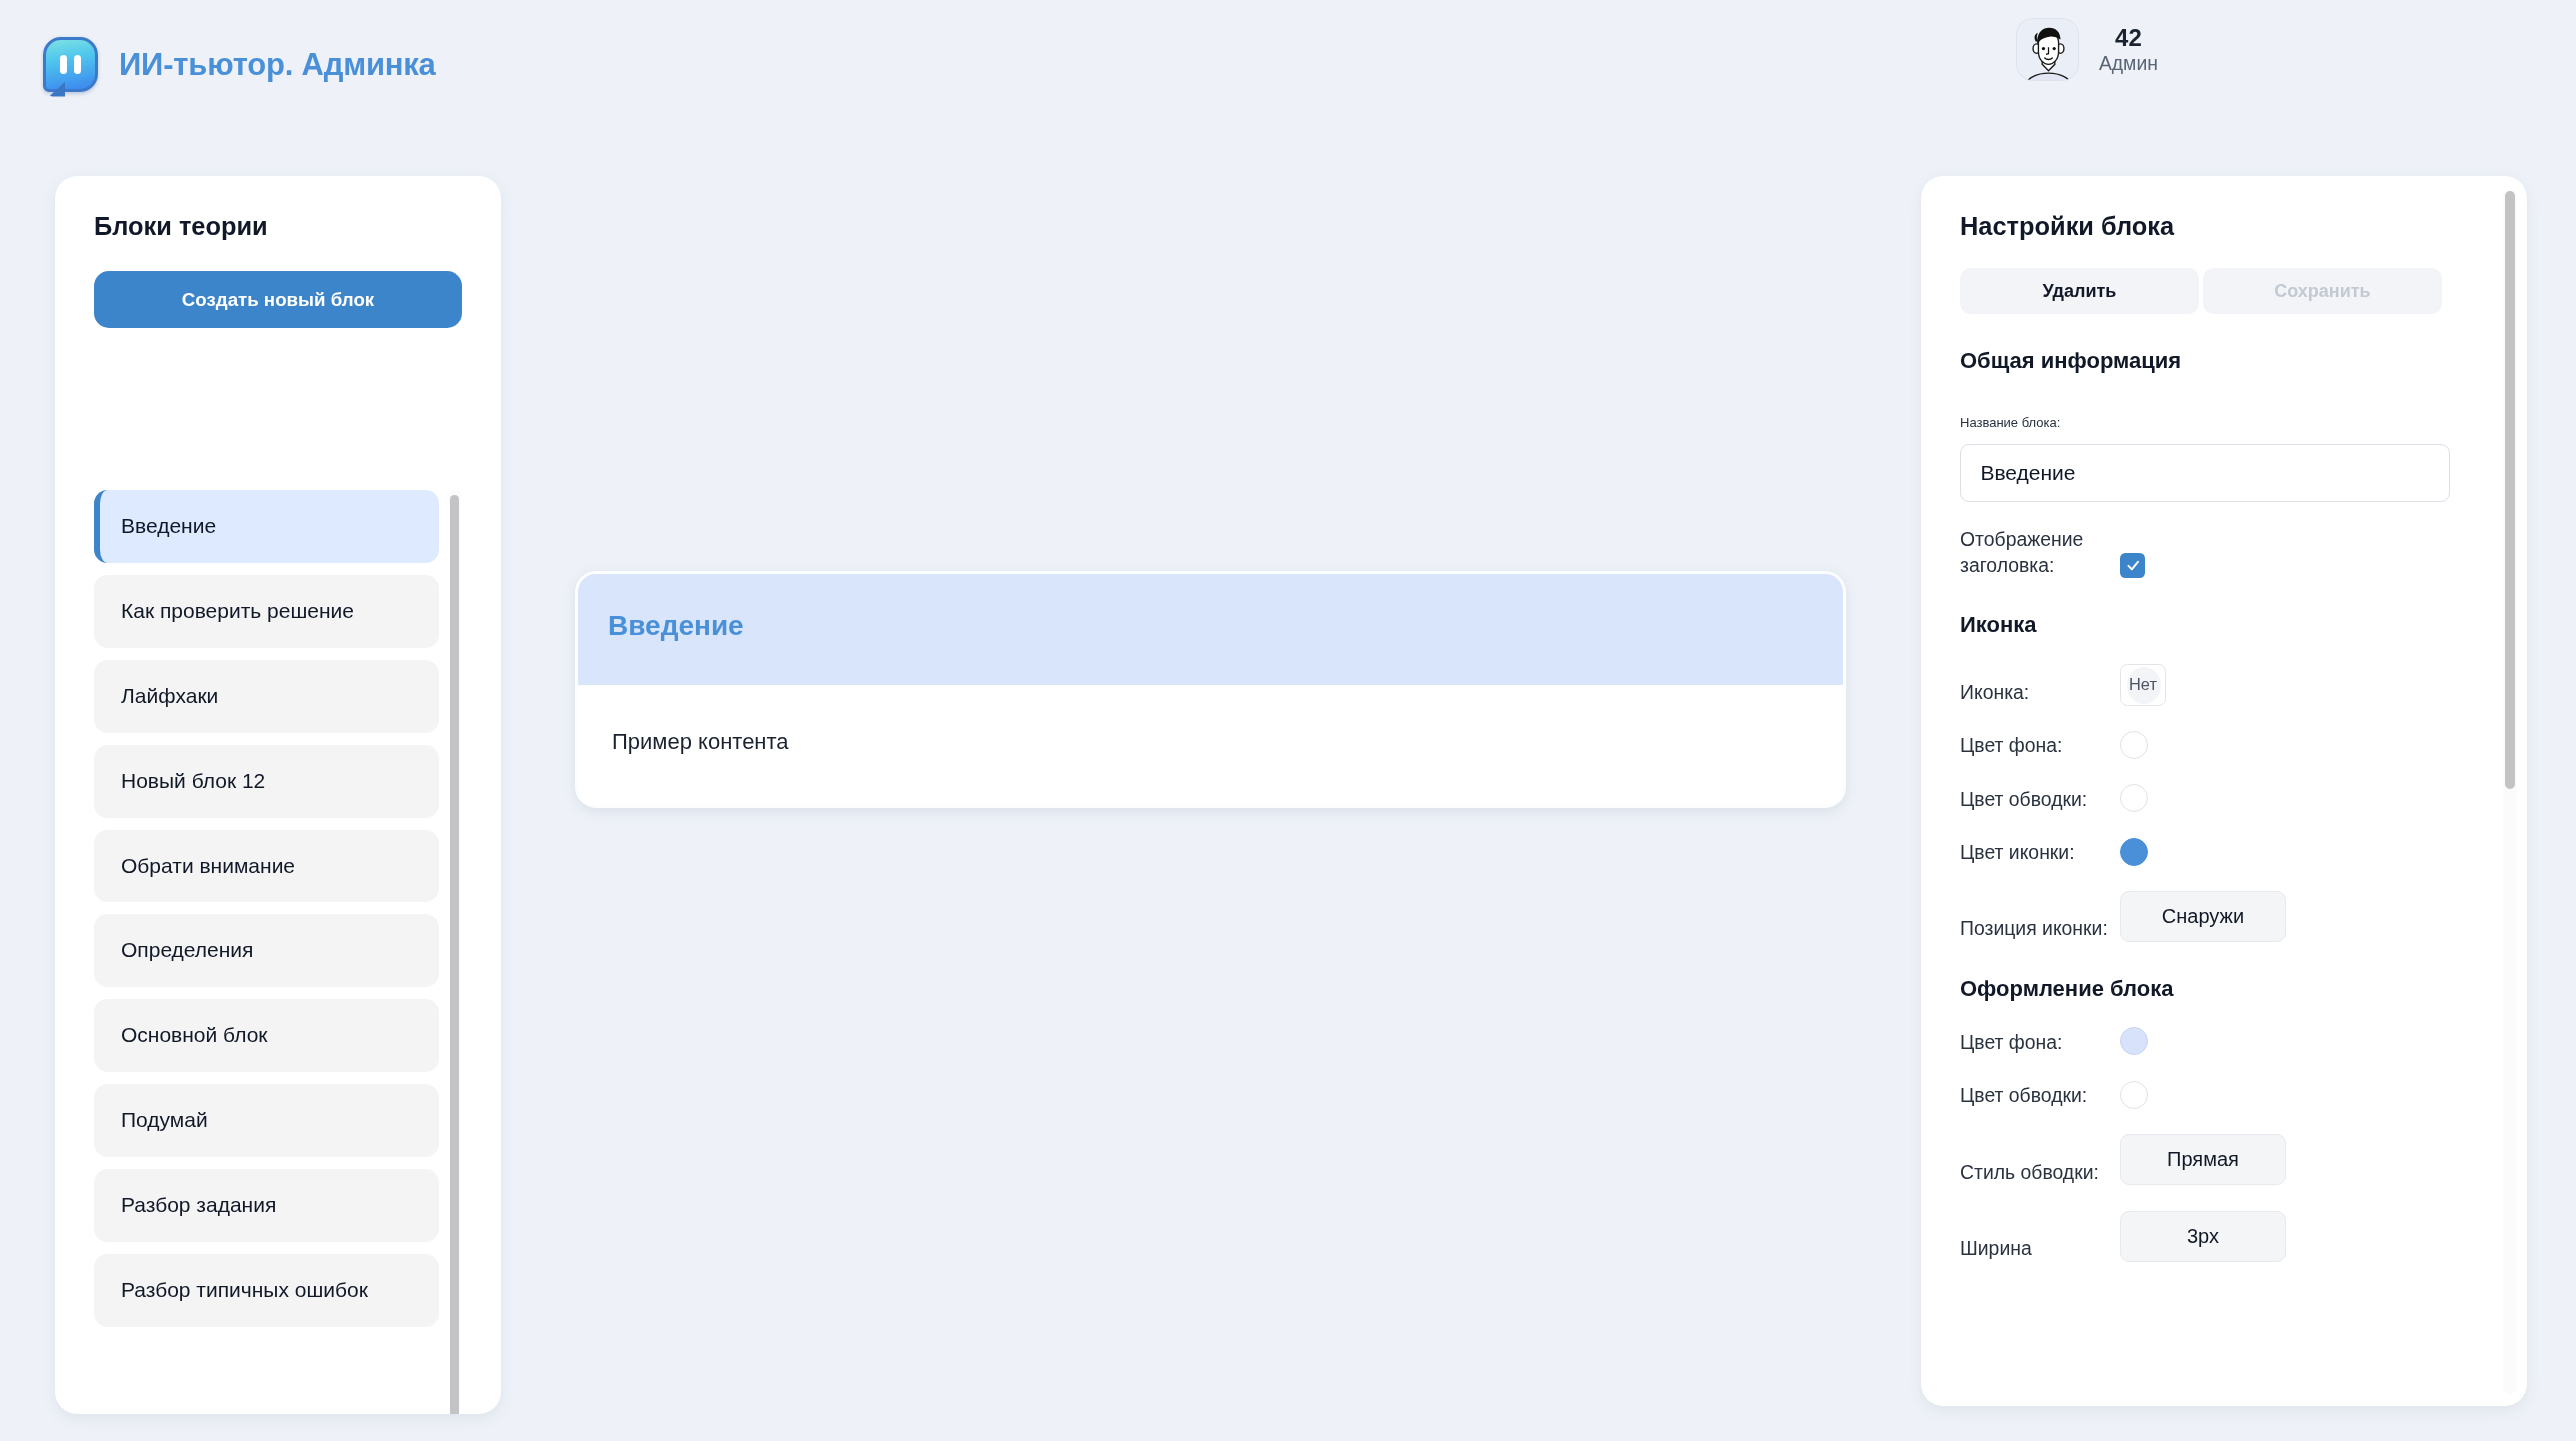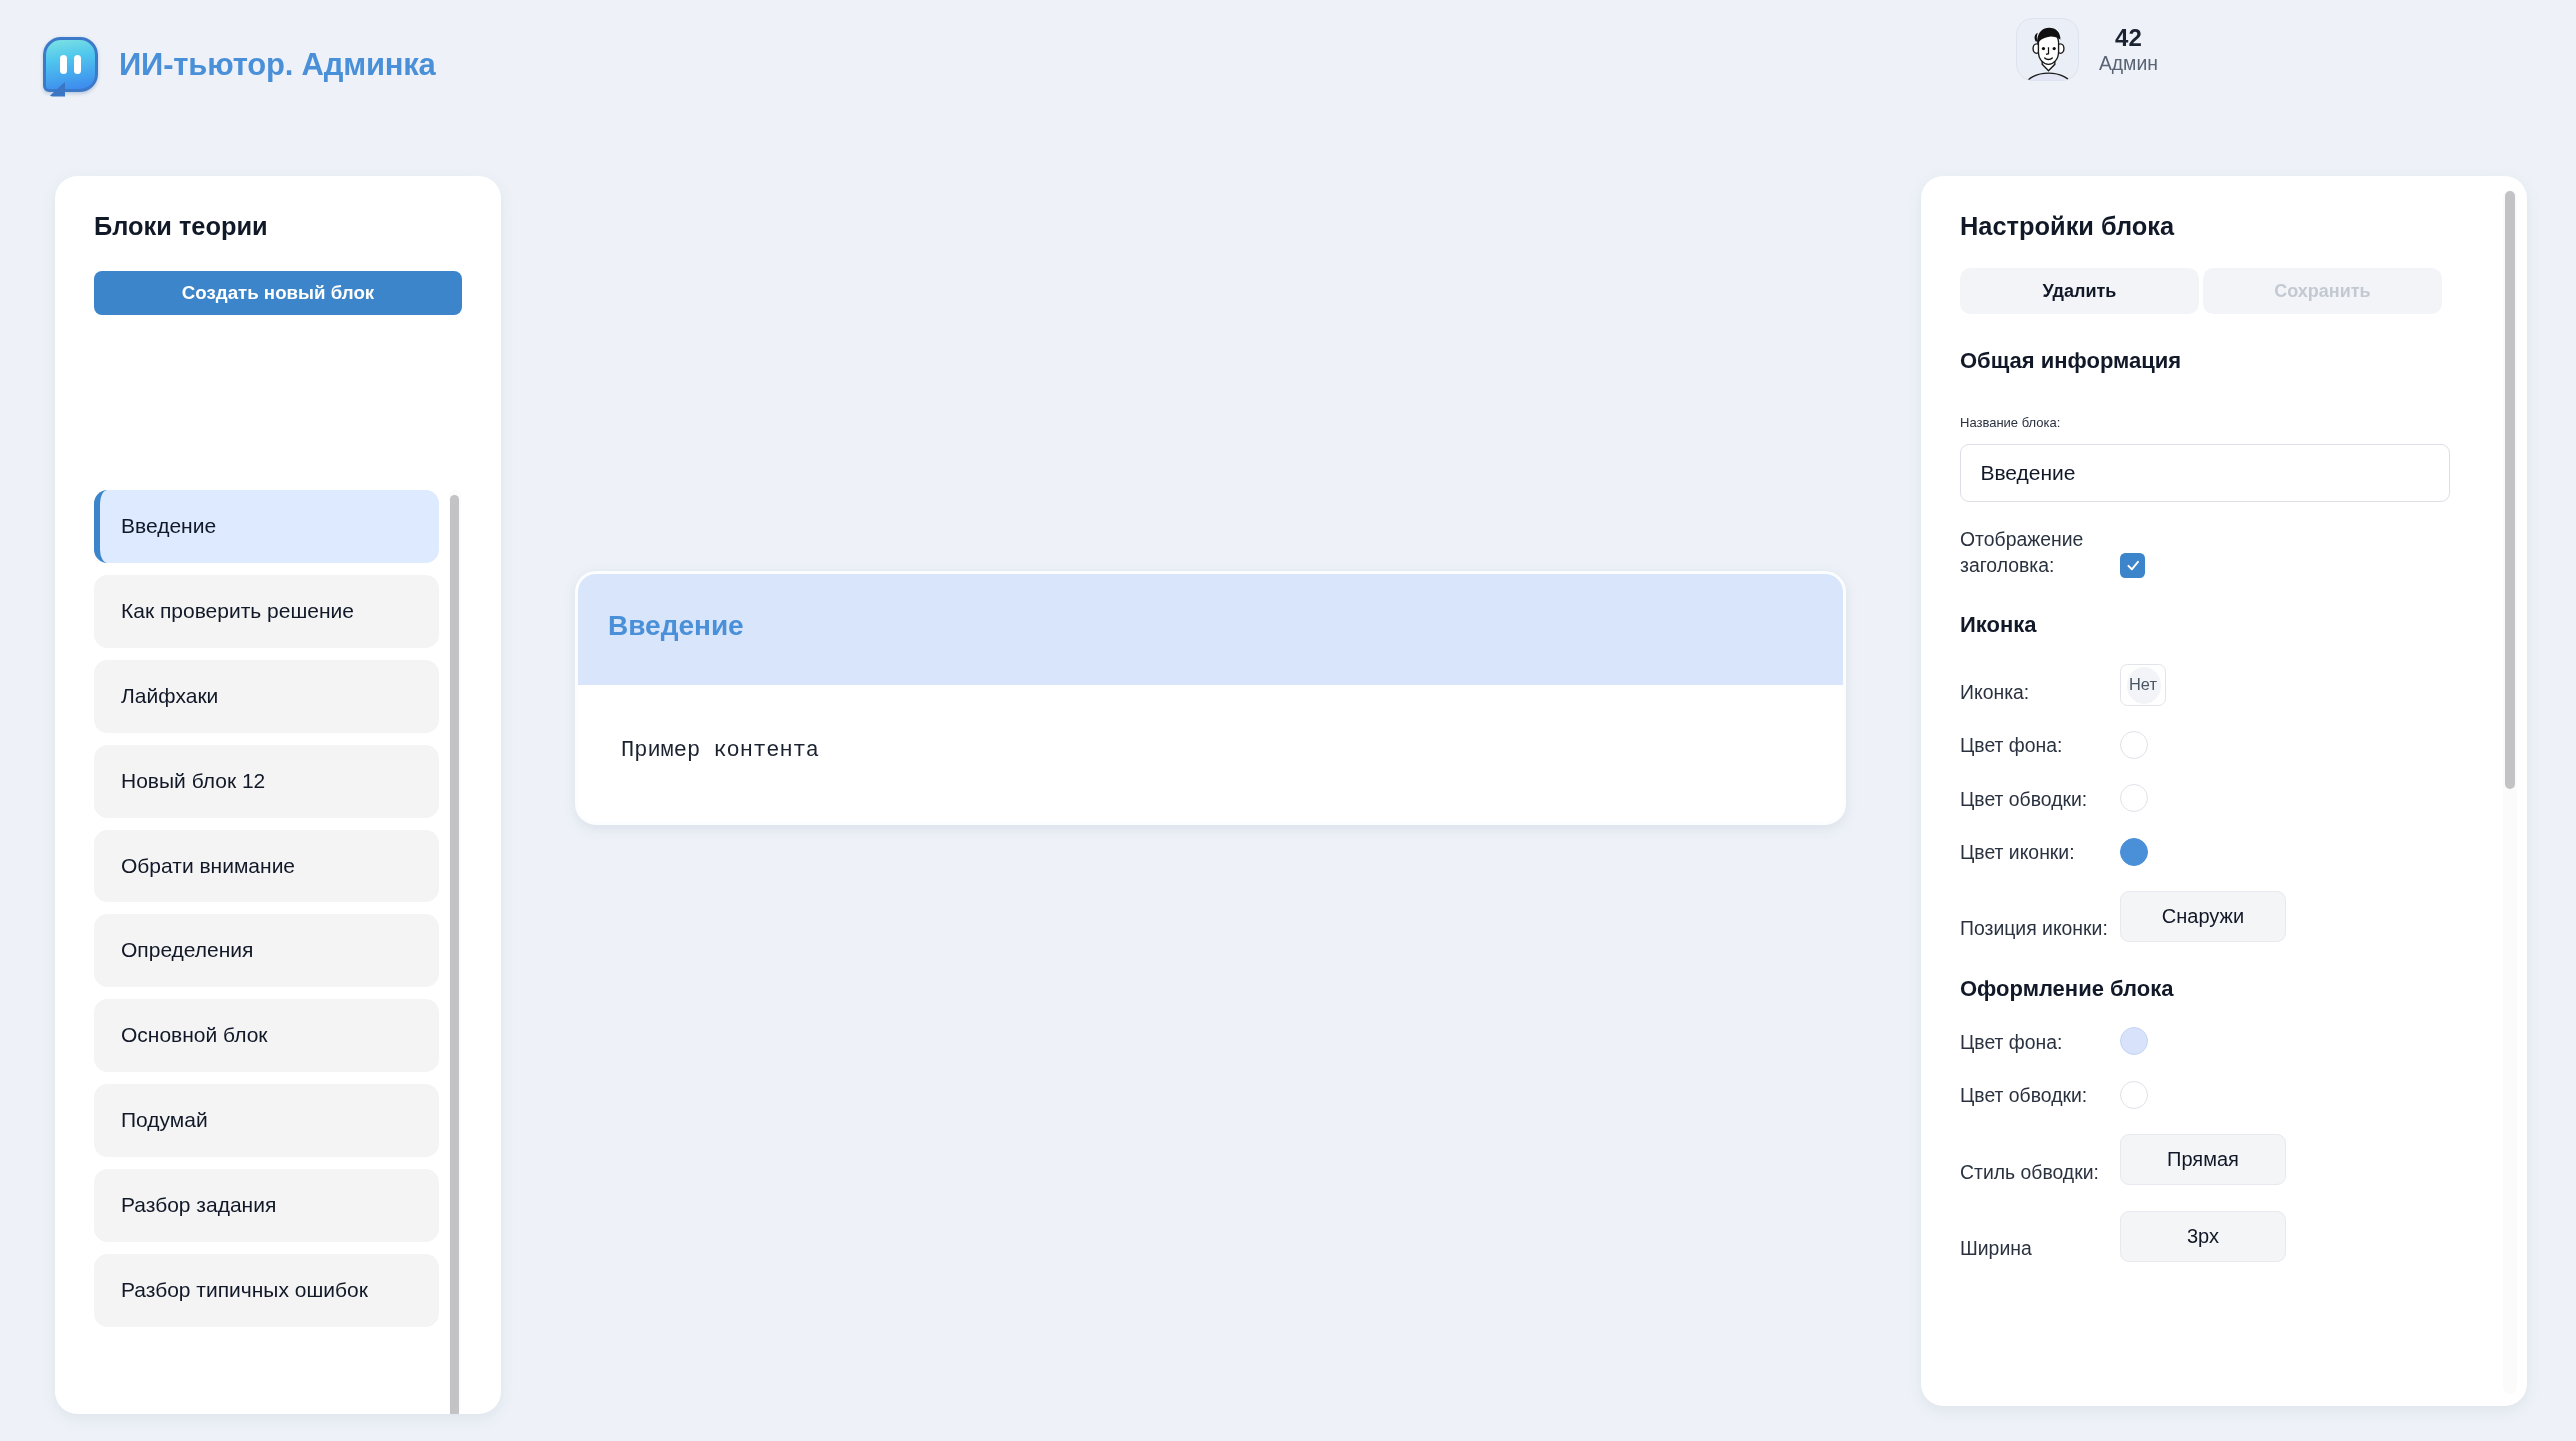--- a/index.html
+++ b/index.html
@@ -65,23 +65,23 @@
     background: #fff; border-radius: 22.4px;
     box-shadow: 0 4.5px 16.4px rgba(28,50,90,.07);
     overflow: hidden;
   }
   #blocks-title {
     margin: 36px 0 0 39px;
     font-size: 25.4px; font-weight: 700; color: #111827;
   }
   #create-block-button {
     display: block; margin: 30px 39px 0 39px;
-    width: 368px; height: 44px;
+    width: 368px; height: 57px;
     background: #3d85ca; color: #fff;
-    border: none; border-radius: 8px;
+    border: none; border-radius: 15px;
     font-family: inherit; font-size: 18.7px; font-weight: 700;
     cursor: pointer;
   }
   #blocks-scroll {
     position: absolute; left: 39px; top: 314px;
     width: 380px; height: 924px;
   }
   #blocks-list { width: 345px; }
   .block-item {
     position: relative;
@@ -128,22 +128,21 @@
     background: #d8e5fb;
     padding: 36px 30px 43px 30px;
   }
   #preview-header-title {
     font-size: 28px; font-weight: 700; color: #4a90d9;
   }
   #preview-body {
     background: #fff;
     border-radius: 18px;
     padding: 40px 30px 46px 30px;
-    margin: 13px;
-    font-family: Liberation Mono, monospace;
+    margin: 4px;
   }
   #preview-body-text { font-size: 22px; color: #1b2230; }
 
   
   #settings-panel {
     position: absolute; left: 1921px; top: 176px;
     width: 606px; height: 1230px;
     background: #fff; border-radius: 22.4px;
     box-shadow: 0 4.5px 16.4px rgba(28,50,90,.07);
     overflow: hidden;

